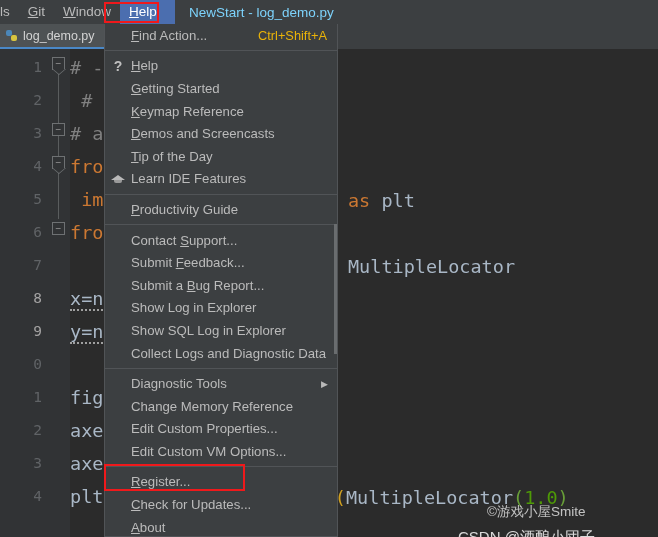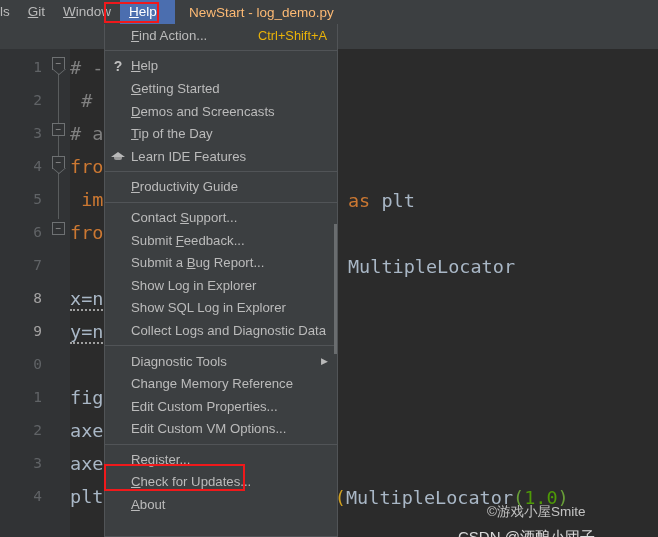--- a/index.html
+++ b/index.html
@@ -25,21 +25,21 @@
   }
   .menubar-item .mn { text-decoration: underline; }
   .menubar-item.clipped { padding-left: 0; }
   .menubar-item.active {
     background: #4b6eaf;
     color: #ffffff;
     min-width: 55px;
   }
   .window-title {
     margin-left: 14px;
-    color: #fdba74;
+    color: #7dd3fc;
     font-size: 13.5px;
     white-space: nowrap;
   }
 
   
   .annot-box {
     position: absolute;
     border: 2px solid #f0191b;
     pointer-events: none;
     z-index: 60;
@@ -223,20 +223,28 @@
     <div class="menubar-item">
       <span class="mn">W</span><span>indow</span>
     </div>
     <div class="menubar-item active">
       <span class="mn">H</span><span>elp</span>
     </div>
     <div class="window-title">NewStart - log_demo.py</div>
   </div>
 
   <div class="tabstrip"></div>
+  <div class="tab">
+    <span class="py-ico">
+        <i class="b"></i>
+        <i class="y"></i>
+      </span>
+    <span>log_demo.py</span>
+    <span class="tab-close">×</span>
+  </div>
 
   <div class="editor">
 
     <div class="rowhl" style="top:255px;"></div>
     <div class="rowhl" style="top:288px;"></div>
 
     <div class="gutter">
       <div class="lnum" style="top:2px;">1</div>
       <div class="lnum" style="top:35px;">2</div>
       <div class="lnum" style="top:68px;">3</div>
@@ -302,20 +310,24 @@
           <span class="qmark">?</span>
         </span>
       <span class="lbl"><span class="mn">H</span>elp</span>
     </div>
     <div class="mrow">
       <span class="ico"></span>
       <span class="lbl"><span class="mn">G</span>etting Started</span>
     </div>
     <div class="mrow">
       <span class="ico"></span>
+      <span class="lbl"><span class="mn">K</span>eymap Reference</span>
+    </div>
+    <div class="mrow">
+      <span class="ico"></span>
       <span class="lbl"><span class="mn">D</span>emos and Screencasts</span>
     </div>
     <div class="mrow">
       <span class="ico"></span>
       <span class="lbl"><span class="mn">T</span>ip of the Day</span>
     </div>
     <div class="mrow">
       <span class="ico">
           <span class="cap"></span>
         </span>

